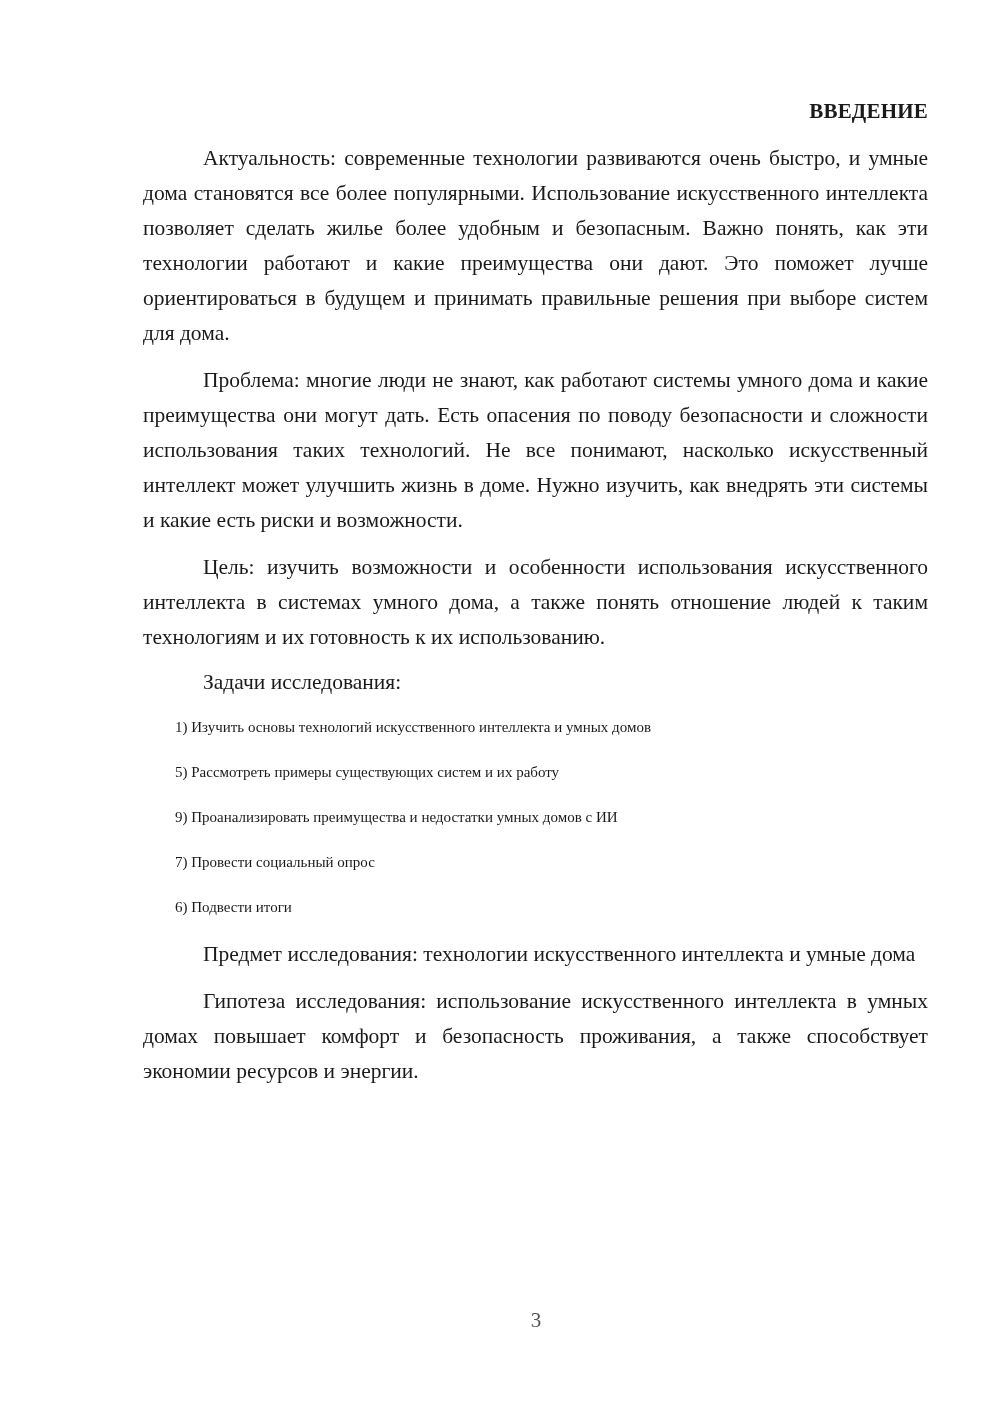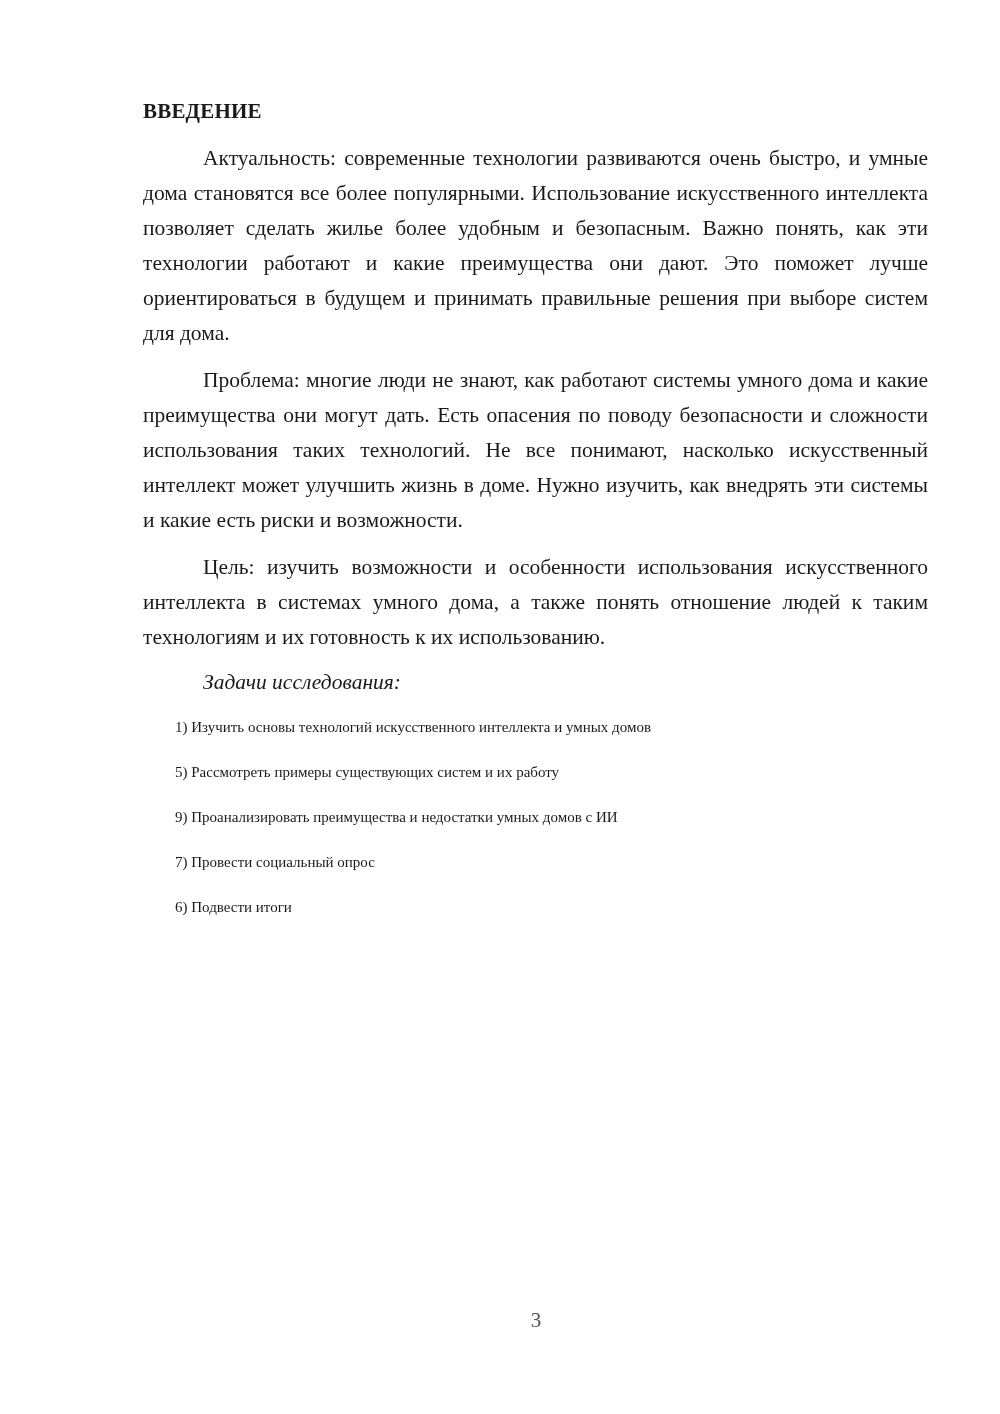--- a/index.html
+++ b/index.html
@@ -15,41 +15,40 @@
       font-family: "Liberation Serif", "DejaVu Serif", serif;
       color: #1a1a1a;
     }
     .page {
       position: absolute;
       left: 143px;
       top: 93px;
       width: 785px;
     }
     .title {
-      text-align: left;
+      text-align: right;
       font-weight: bold;
       font-size: 21px;
       line-height: 36px;
       margin: 0 0 4px 0;
       letter-spacing: 0.2px;
       padding-left: 0;
     }
     .para {
       font-size: 21.5px;
       line-height: 35px;
       text-align: justify;
       text-indent: 60px;
       margin: 12px 0 10px 0;
     }
     .heading-line {
       font-size: 21.5px;
       line-height: 35px;
       text-indent: 60px;
       margin: 0 0 10px 0;
-      font-style: italic;
     }
     .task {
       font-size: 15px;
       line-height: 35px;
       text-align: justify;
       text-indent: 32px;
       margin: 0 0 10px 0;
     }
     .page-number {
       position: absolute;
@@ -78,16 +77,18 @@
 
   <div>
     <p class="task">1) Изучить основы технологий искусственного интеллекта и умных домов</p>
     <p class="task">5) Рассмотреть примеры существующих систем и их работу</p>
     <p class="task">9) Проанализировать преимущества и недостатки умных домов с ИИ</p>
     <p class="task">7) Провести социальный опрос</p>
     <p class="task">6) Подвести итоги</p>
   </div>
 
 
+  <p class="para">Предмет исследования: технологии искусственного интеллекта и умные дома</p>
 
+  <p class="para">Гипотеза исследования: использование искусственного интеллекта в умных домах повышает комфорт и безопасность проживания, а также способствует экономии ресурсов и энергии.</p>
 </div>
 
 <div class="page-number">3</div>
 
 </body></html>

